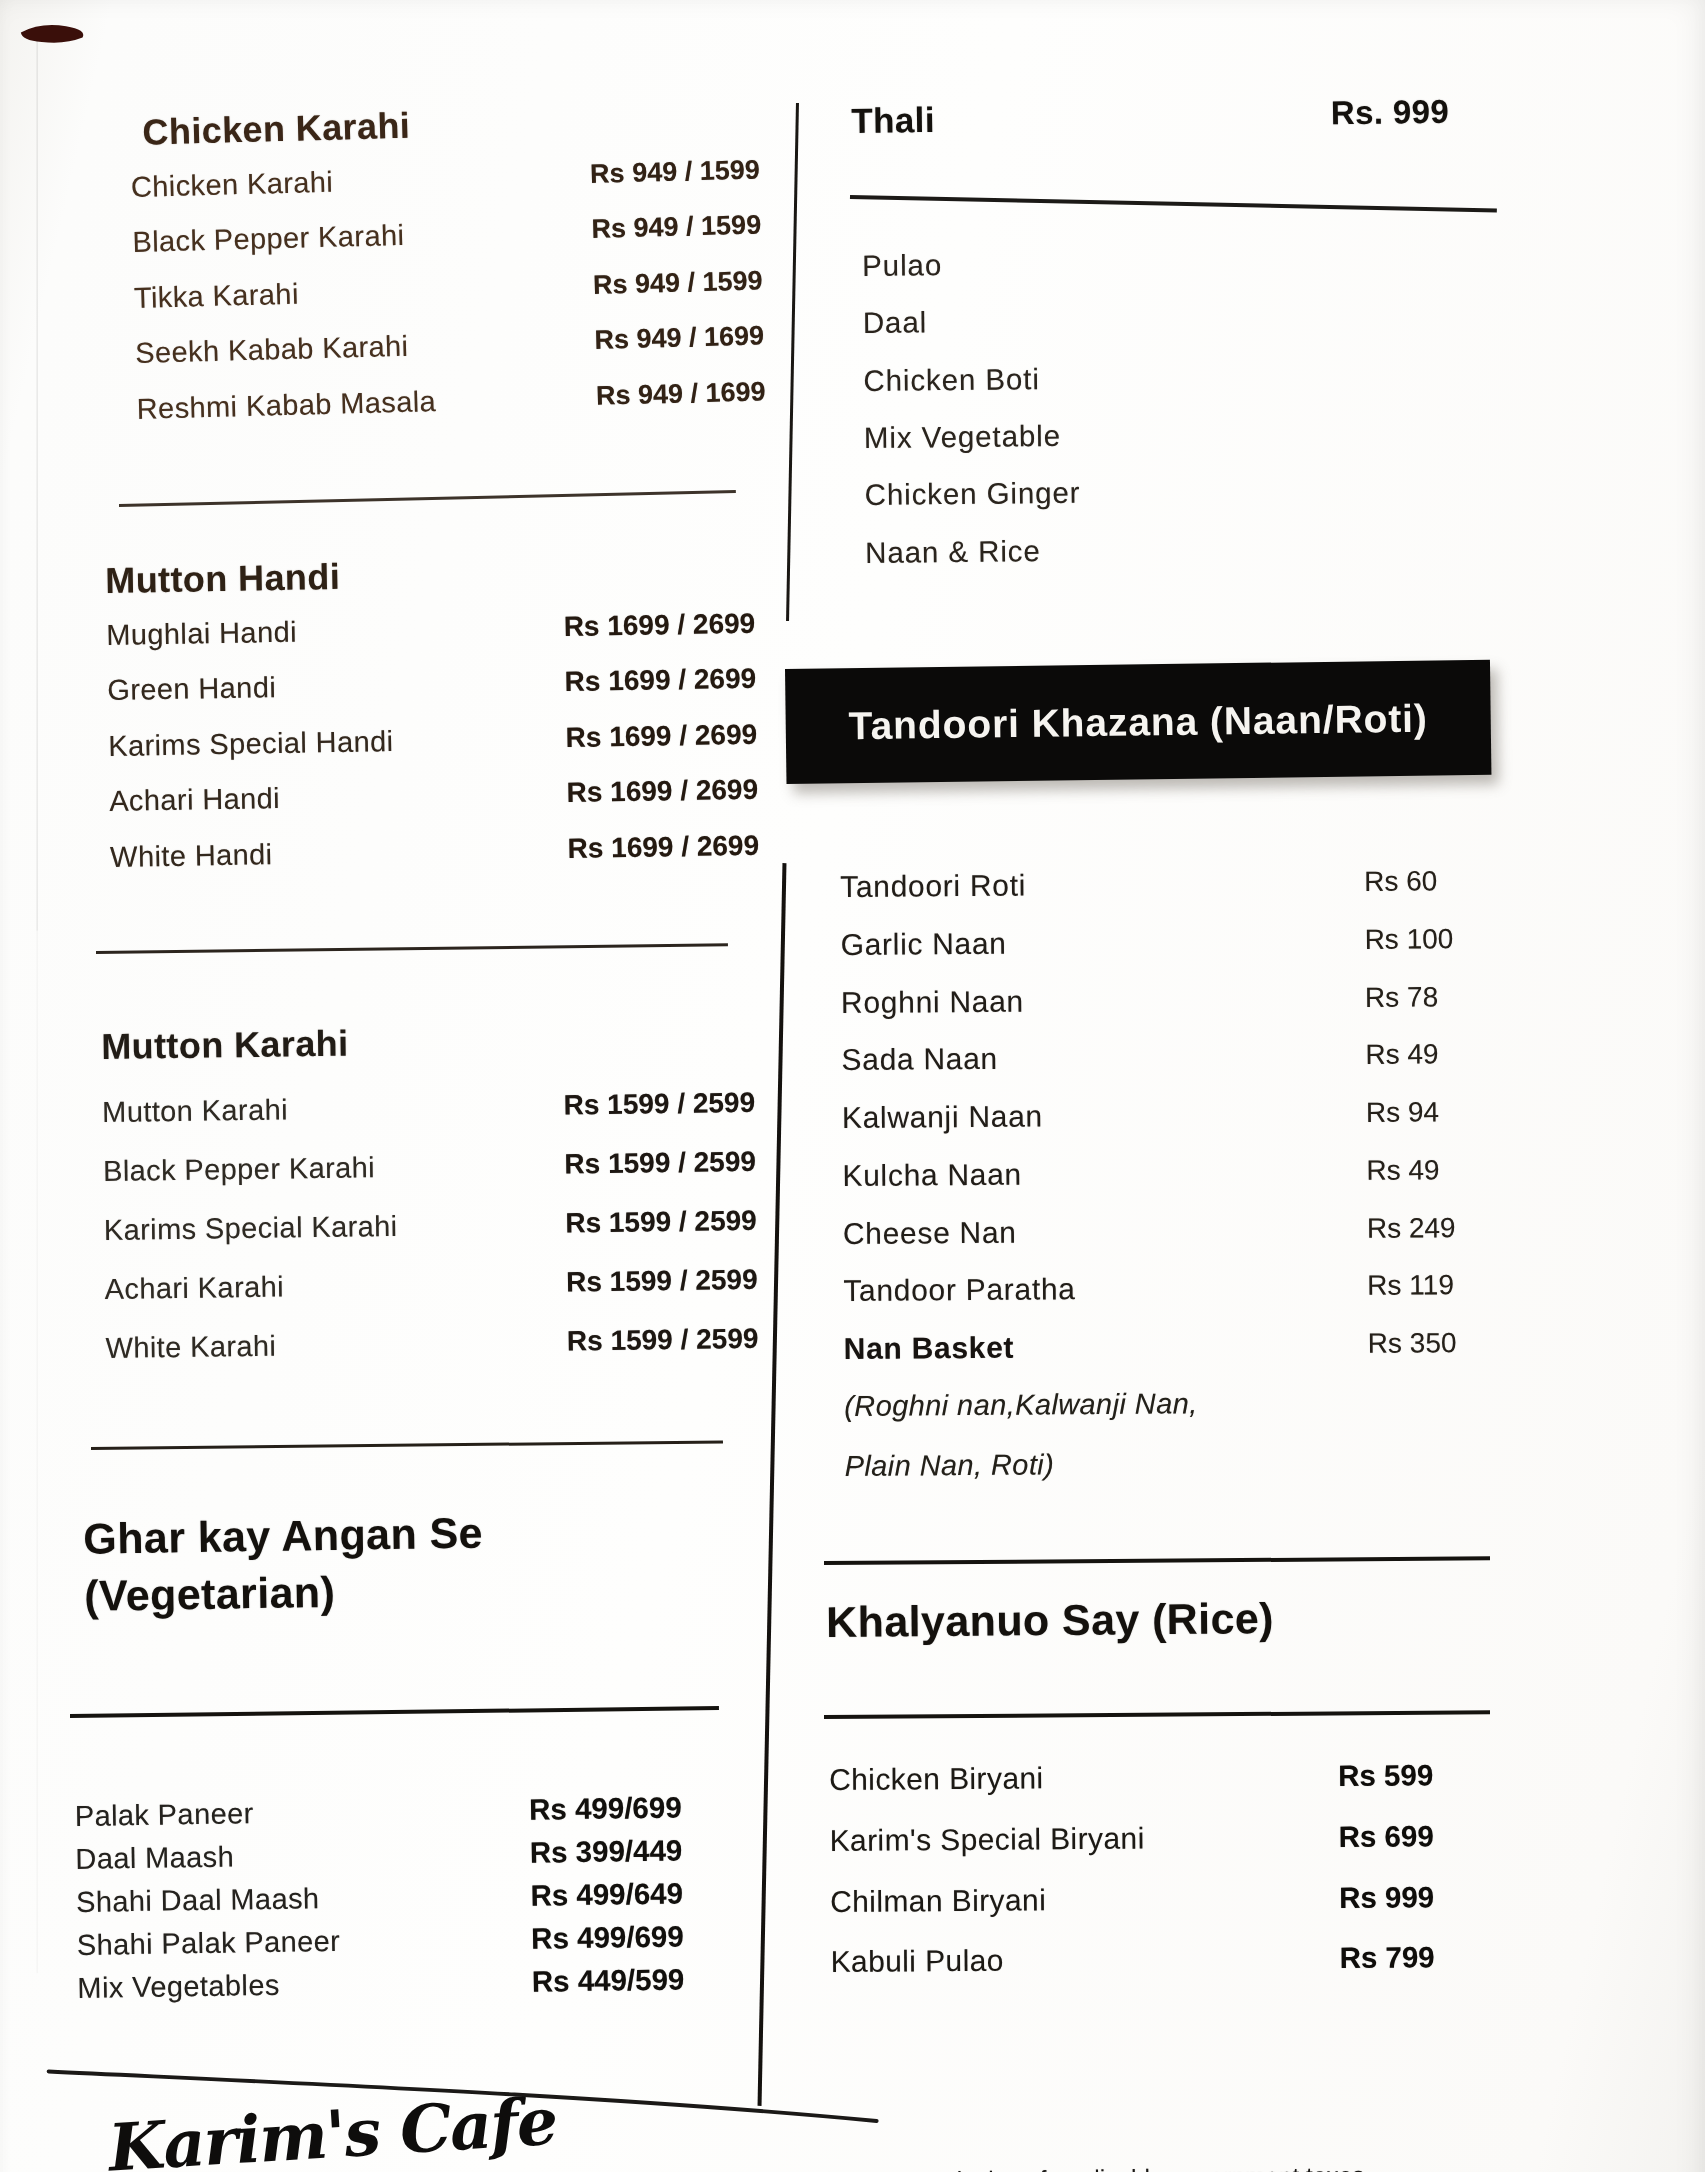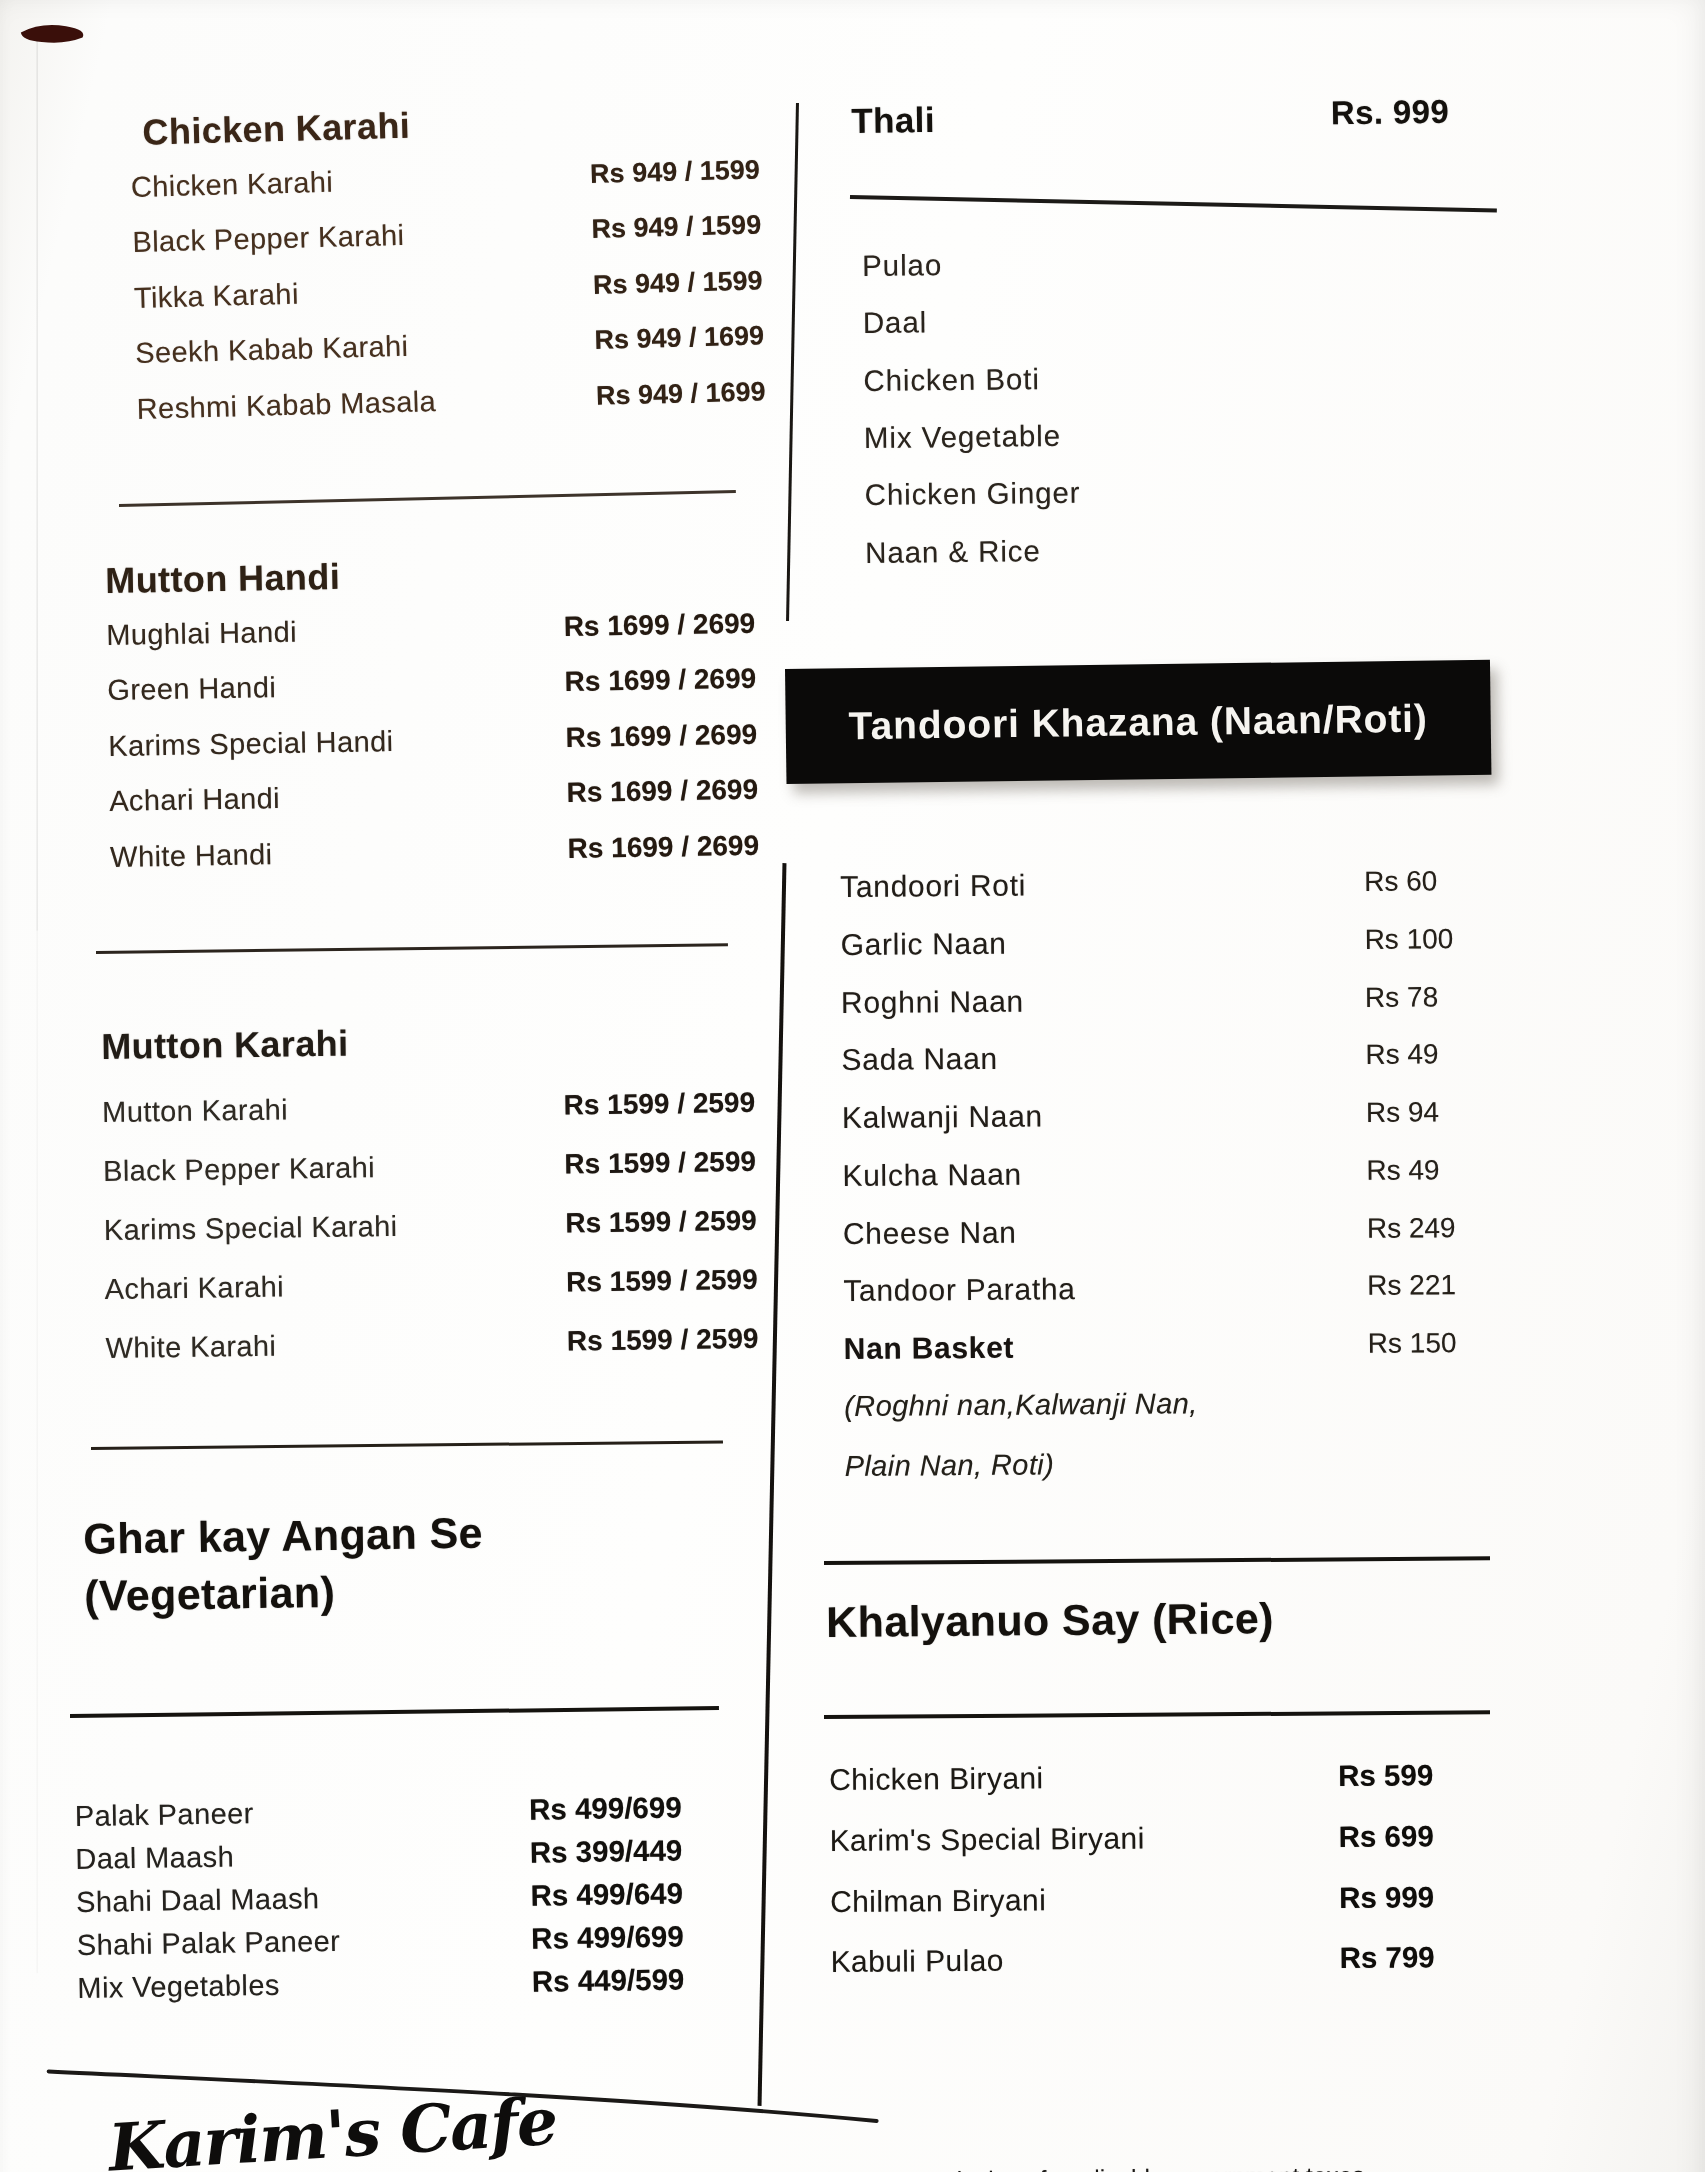--- a/index.html
+++ b/index.html
@@ -215,25 +215,25 @@
     <div class="row" style="top:289px;">
       <span class="iname">Kulcha Naan</span>
       <span class="iprice-light iprice-cell">Rs 49</span>
     </div>
     <div class="row" style="top:347px;">
       <span class="iname">Cheese Nan</span>
       <span class="iprice-light iprice-cell">Rs 249</span>
     </div>
     <div class="row" style="top:404px;">
       <span class="iname">Tandoor Paratha</span>
-      <span class="iprice-light iprice-cell">Rs 221</span>
+      <span class="iprice-light iprice-cell">Rs 119</span>
     </div>
     <div class="row" style="top:462px;">
       <span class="iname bold">Nan Basket</span>
-      <span class="iprice-light iprice-cell">Rs 150</span>
+      <span class="iprice-light iprice-cell">Rs 350</span>
     </div>
     <div class="note" style="top:520px;">(Roghni nan,Kalwanji Nan,</div>
     <div class="note" style="top:580px;">Plain Nan, Roti)</div>
   </div>
 
   <div class="hr" style="left:824px;top:1561px;width:666px;height:3.9px;background:#15130f;transform:rotate(-0.4deg);"></div>
   <div class="h-black sec" style="left:826px;top:1598px;font-size:43px;transform:rotate(-0.5deg);white-space:nowrap;">Khalyanuo Say (Rice)</div>
   <div class="hr" style="left:824px;top:1715px;width:666px;height:3.9px;background:#15130f;transform:rotate(-0.4deg);"></div>
 
   <div class="sec rice" style="left:829px;top:1763px;width:642px;height:252px;transform:rotate(-0.45deg);">

